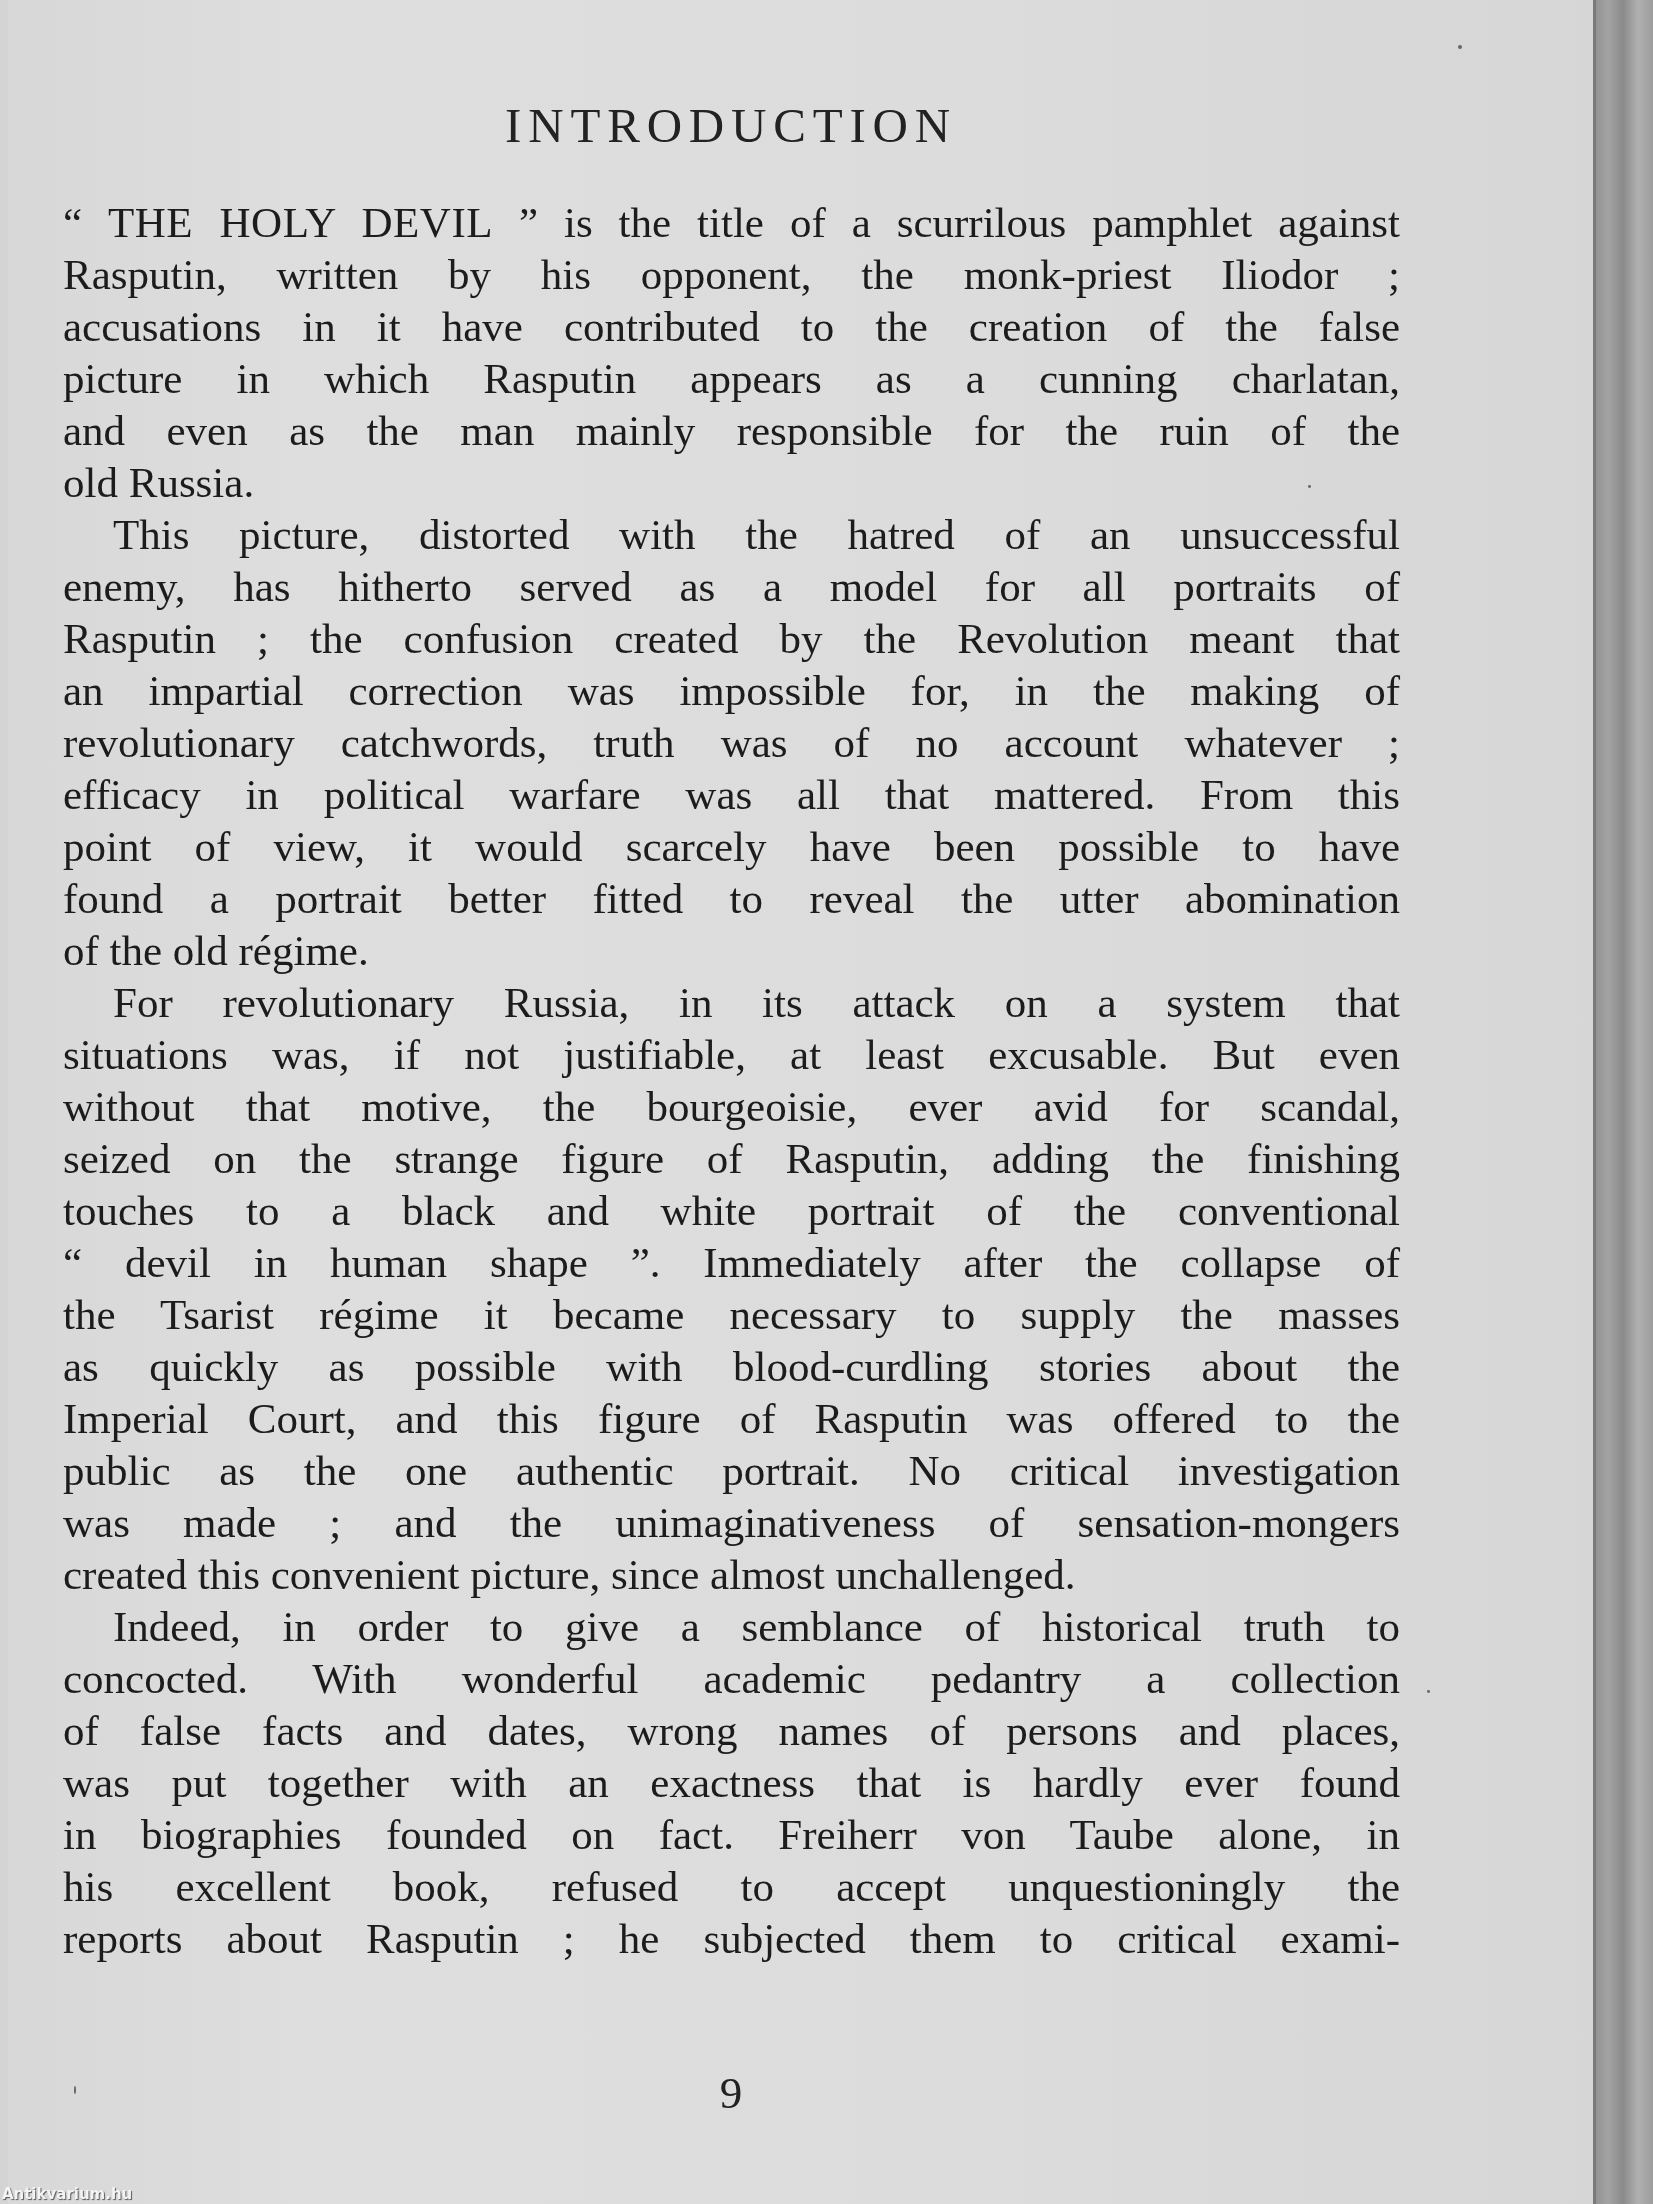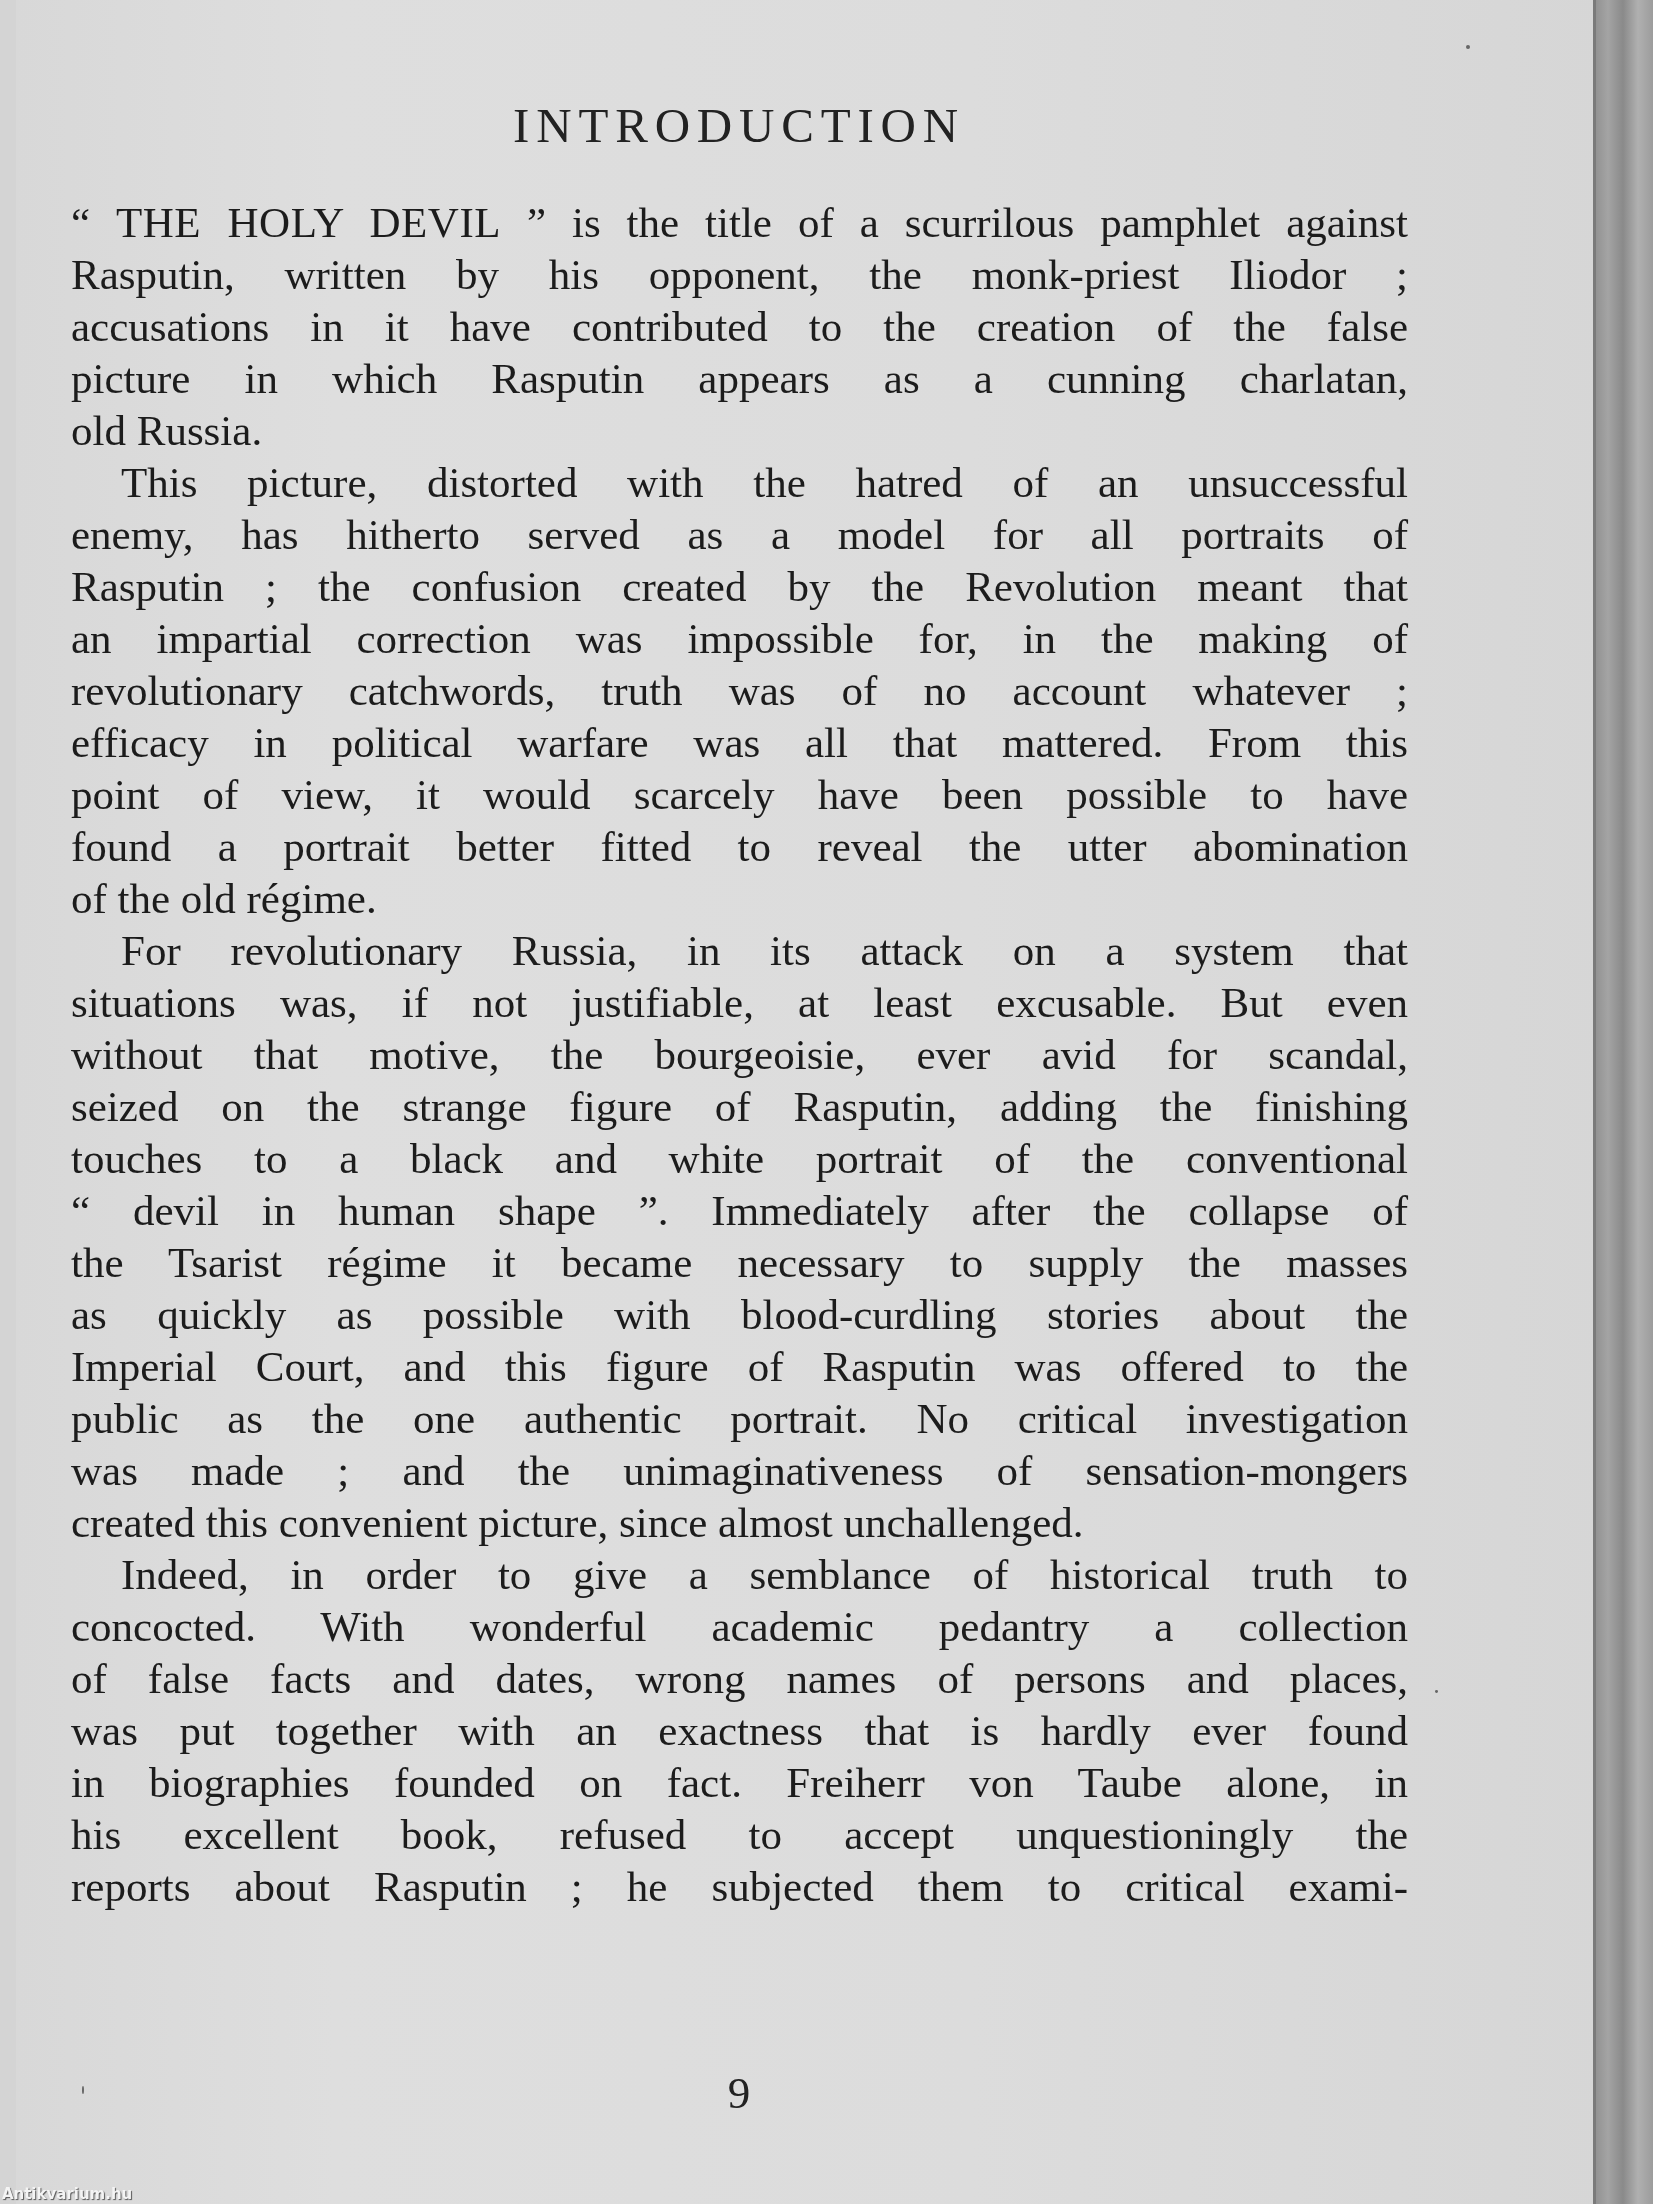--- a/index.html
+++ b/index.html
@@ -10,21 +10,21 @@
       width: 1654px;
       height: 2205px;
       position: relative;
       overflow: hidden;
       background: #d4d4d4;
       font-family: "Liberation Serif", "DejaVu Serif", serif;
       color: #1e1e1e;
     }
     .page {
       position: absolute;
-      left: 16px;
+      left: 8px;
       top: 0;
       width: 1593px;
       height: 2205px;
       background: linear-gradient(90deg, #d8d8d8 0%, #dedede 20%, #dcdcdc 60%, #d6d6d6 100%);
     }
     .binding {
       position: absolute;
       left: 1593px;
       top: 0;
       width: 60px;
@@ -108,20 +108,21 @@
 <div class="page">
   <h1 class="heading">INTRODUCTION</h1>
 
   <div class="body-text">
 
     <div>
       <span class="line"><span>“ </span><span class="smallcaps">THE HOLY DEVIL</span><span> ” is the title of a scurrilous pamphlet against</span></span>
       <span class="line">Rasputin, written by his opponent, the monk-priest Iliodor ;</span>
       <span class="line">accusations in it have contributed to the creation of the false</span>
       <span class="line">picture in which Rasputin appears as a cunning charlatan,</span>
+      <span class="line">and even as the man mainly responsible for the ruin of the</span>
       <span class="line last">old Russia.</span>
     </div>
 
     <div>
       <span class="line indent">This picture, distorted with the hatred of an unsuccessful</span>
       <span class="line">enemy, has hitherto served as a model for all portraits of</span>
       <span class="line">Rasputin ; the confusion created by the Revolution meant that</span>
       <span class="line">an impartial correction was impossible for, in the making of</span>
       <span class="line">revolutionary catchwords, truth was of no account whatever ;</span>
       <span class="line">efficacy in political warfare was all that mattered.  From this</span>

